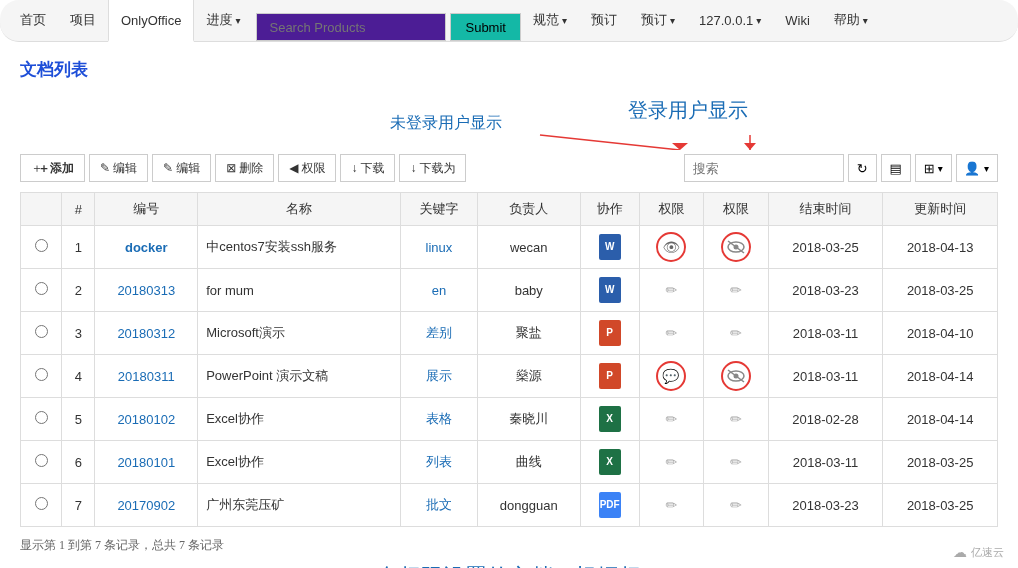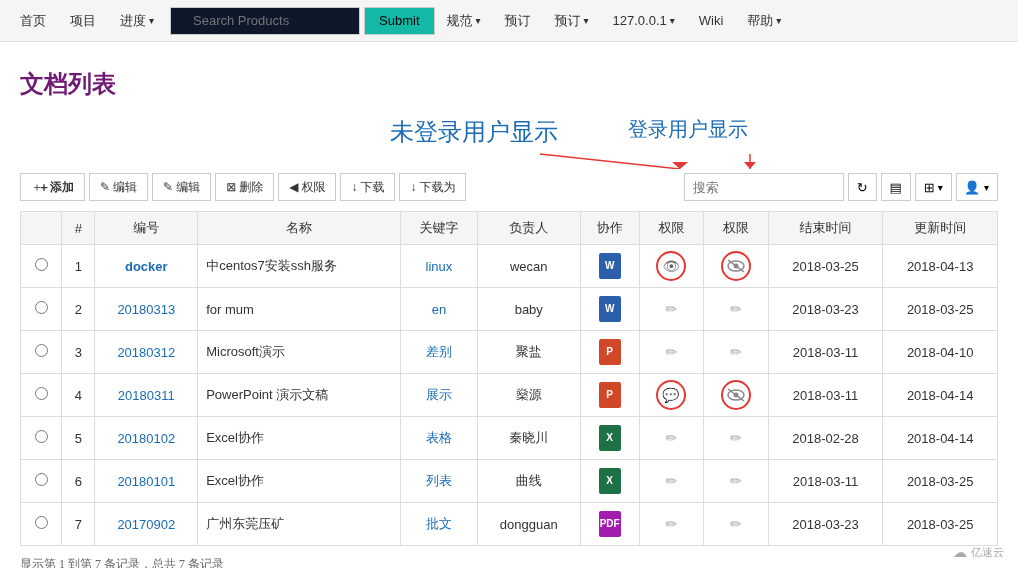--- a/index.html
+++ b/index.html
@@ -1,25 +1,26 @@
 <!DOCTYPE html>
 <html><head>
   <meta charset="utf-8">
   <style>
     * { box-sizing: border-box; margin: 0; padding: 0; }
     body { font-family: "Microsoft YaHei", Arial, sans-serif; font-size: 13px; background: #fff; color: #333; }
 
     
     .topnav {
       display: flex;
-      align-items: center;
+      align-items: flex-end;
       background: #f5f5f5;
       border-bottom: 1px solid #ddd;
       padding: 0 8px;
       height: 42px;
+      border-radius: 19px;
     }
     .topnav-item {
       padding: 0 12px;
       height: 42px;
       display: flex;
       align-items: center;
       cursor: pointer;
       color: #333;
       font-size: 13px;
       white-space: nowrap;
@@ -27,47 +28,46 @@
     .topnav-item.active {
       background: #fff;
       border-left: 1px solid #ddd;
       border-right: 1px solid #ddd;
       border-bottom: 2px solid #fff;
       margin-bottom: -1px;
     }
     .topnav-search {
       margin-left: 4px;
       border: 1px solid #ccc;
-      padding: 4px 22px;
+      padding: 4px 12px;
       font-size: 13px;
       width: 190px;
       height: 28px;
       color: #999;
-      background: #0f172a;
+      background: #4c1d95;
     }
     .topnav-submit {
       margin-left: 4px;
       background: #14b8a6;
       border: 1px solid #ccc;
       padding: 4px 14px;
       font-size: 13px;
       height: 28px;
       cursor: pointer;
     }
     .caret { font-size: 10px; margin-left: 3px; }
 
     
     .page-content { padding: 16px 20px; }
 
     .page-title {
-      font-size: 24px;
+      font-size: 17px;
       font-weight: bold;
       margin-bottom: 14px;
-      color: #701a75;
-      margin-top: 10px;
+      color: #1d4ed8;
     }
 
     
     .toolbar {
       display: flex;
       align-items: center;
       gap: 4px;
       margin-bottom: 10px;
       flex-wrap: wrap;
     }
@@ -136,21 +136,21 @@
       font-size: 10px;
       font-weight: bold;
       color: #fff;
       border-radius: 2px;
       text-align: center;
       line-height: 26px;
     }
     .file-icon.word { background: #2b5eab; }
     .file-icon.ppt { background: #d14829; }
     .file-icon.excel { background: #1e7145; }
-    .file-icon.pdf { background: #a21caf; }
+    .file-icon.pdf { background: #3b82f6; }
 
     
     .perm-icon {
       display: inline-flex;
       align-items: center;
       justify-content: center;
       width: 30px;
       height: 30px;
       border-radius: 50%;
       border: 1.5px solid #999;
@@ -194,20 +194,21 @@
       align-items: center;
       gap: 4px;
     }
   </style>
 </head>
 <body>
 
 <nav class="topnav">
   <div class="topnav-item">首页</div>
   <div class="topnav-item">项目</div>
+  <div class="topnav-item active">OnlyOffice</div>
   <div class="topnav-item">
     <span>进度</span>
     <span class="caret">▾</span>
   </div>
   <input class="topnav-search" type="text" placeholder="Search Products" style="">
   <button class="topnav-submit">Submit</button>
   <div class="topnav-item">
     <span>规范</span>
     <span class="caret">▾</span>
   </div>
@@ -225,21 +226,21 @@
     <span>帮助</span>
     <span class="caret">▾</span>
   </div>
 </nav>
 
 <div class="page-content">
 
   <div class="page-title">文档列表</div>
 
   <div style="position:relative; height:55px; margin-bottom:4px;">
-    <span style="position:absolute; left:370px; top:2px; font-size:24px; color:#1a6cb5;">未登录用户显示</span>
+    <span style="position:absolute; left:370px; top:18px; font-size:16px; color:#1a6cb5;">未登录用户显示</span>
     <span style="position:absolute; left:608px; top:2px; font-size:20px; color:#1a6cb5;">登录用户显示</span>
 
     <svg style="position:absolute; left:0; top:0; width:100%; height:55px; pointer-events:none;">
 
       <line x1="520" y1="40" x2="660" y2="55" stroke="#e53935" stroke-width="1.5"></line>
       <polygon points="660,55 652,48 668,48" fill="#e53935"></polygon>
 
       <line x1="730" y1="40" x2="730" y2="55" stroke="#e53935" stroke-width="1.5"></line>
       <polygon points="730,55 724,48 736,48" fill="#e53935"></polygon>
     </svg>

